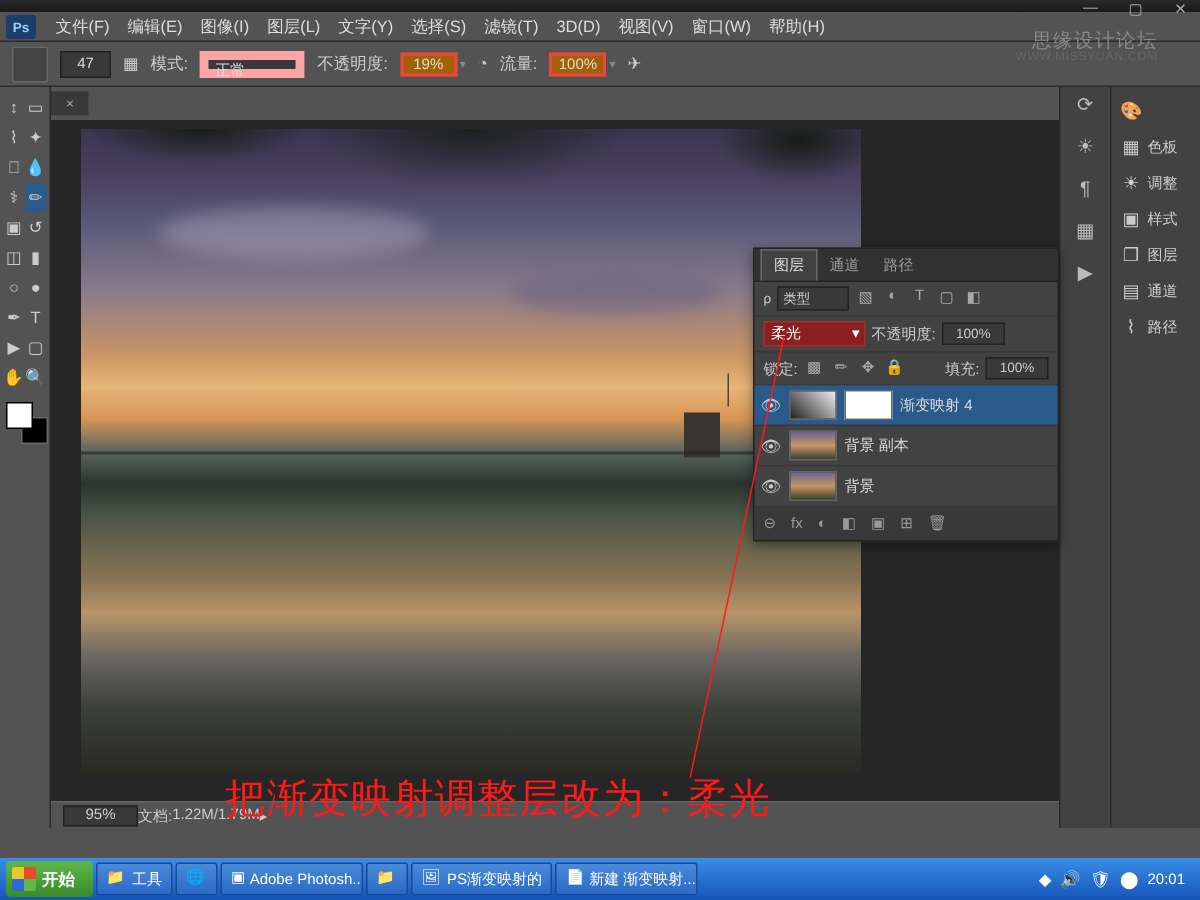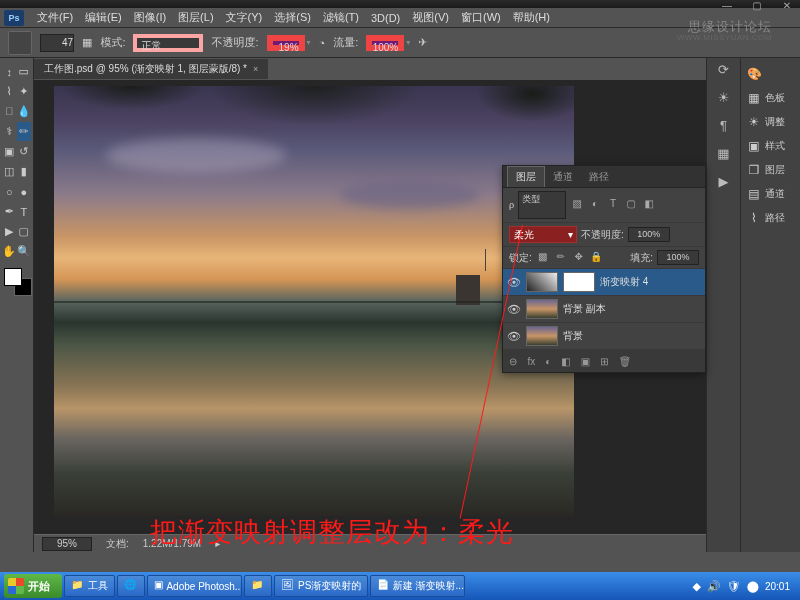--- a/index.html
+++ b/index.html
@@ -7,57 +7,57 @@
 .titlebar{height:8px;background:linear-gradient(#2a2a2a,#1a1a1a);display:flex;justify-content:flex-end;align-items:center;padding-right:4px;gap:12px}
 .titlebar span{color:#aaa;font-size:10px}
 .winbtn{width:18px;height:8px;font-size:8px;text-align:center;color:#888}
 .watermark{position:absolute;top:18px;right:28px;color:#888;font-size:13px;letter-spacing:1px}
 .watermark-url{position:absolute;top:33px;right:28px;color:#666;font-size:8px;letter-spacing:0.5px}
 .menubar{height:20px;background:#535353;display:flex;align-items:center;padding-left:4px;gap:2px;border-bottom:1px solid #2a2a2a}
 .pslogo{width:20px;height:16px;background:#1a3d6b;border-radius:2px;color:#9ccfff;font-size:9px;font-weight:bold;display:flex;align-items:center;justify-content:center;margin-right:6px}
 .menuitem{padding:2px 5px;color:#ddd;font-size:11px;cursor:default}
 .optbar{height:30px;background:#535353;border-bottom:1px solid #2a2a2a;display:flex;align-items:center;padding-left:8px;gap:8px;font-size:11px;color:#ccc}
 .opticon{width:24px;height:24px;background:#444;border:1px solid #666;border-radius:2px}
-.numbox{width:34px;height:18px;background:#393939;border:1px solid #222;color:#ddd;font-size:10px;text-align:right;line-height:16px}
-.modesel{width:70px;height:18px;background:#393939;border:4px solid #fca5a5;color:#ddd;padding-left:4px;line-height:16px;font-size:10px}
+.numbox{width:34px;height:18px;background:#393939;border:1px solid #222;color:#ddd;font-size:10px;text-align:center;line-height:16px}
+.modesel{width:70px;height:18px;background:#393939;border:6px solid #fca5a5;color:#ddd;padding-left:4px;line-height:16px;font-size:10px}
 .pctbox{display:flex;align-items:center;gap:2px}
-.pct{width:38px;height:16px;background:#701a75;border:6px solid #ef4444;color:#ddd;font-size:10px;text-align:right;line-height:14px}
+.pct{width:38px;height:16px;background:#a16207;border:2px solid #ef4444;color:#ddd;font-size:10px;text-align:center;line-height:14px}
 .pctarr{color:#888;font-size:8px}
 .main{display:flex;height:494px}
 .toolbar{width:34px;background:#535353;border-right:1px solid #2a2a2a;padding:4px 2px;display:flex;flex-direction:column;gap:0}
 .toolrow{display:flex;gap:0;margin-bottom:1px}
 .tool{width:15px;height:19px;display:flex;align-items:center;justify-content:center;color:#ccc;font-size:11px;position:relative}
 .tool.sel{background:#2a5a8a}
 .colorswatch{width:28px;height:28px;position:relative;margin:6px 2px}
 .swfg{width:18px;height:18px;background:#fff;border:1px solid #000;position:absolute;top:0;left:0;z-index:2}
 .swbg{width:18px;height:18px;background:#000;border:1px solid #666;position:absolute;bottom:0;right:0}
 .canvaswrap{flex:1;background:#262626;position:relative;overflow:hidden}
 .doctab{height:22px;background:#535353;display:flex;align-items:center}
 .tabactive{background:#393939;padding:3px 10px;font-size:10px;color:#ddd;display:flex;align-items:center;gap:6px}
 .tabx{color:#aaa;font-size:9px;cursor:pointer}
 .canvas{position:absolute;top:28px;left:20px;width:520px;height:430px;background:linear-gradient(to bottom,#3a3550 0%,#4a4260 8%,#5b5a7a 15%,#8a7a8a 25%,#c89565 35%,#e8b578 40%,#d49555 45%,#5a6560 50%,#2a3530 55%,#4a5545 60%,#8a7555 70%,#b89568 75%,#6a6560 82%,#3a4038 90%,#2a2824 100%)}
 .tree{position:absolute;top:0;left:0;width:100%;height:80px;background:radial-gradient(ellipse 120px 40px at 15% 0%,rgba(20,25,15,0.85) 0%,transparent 60%),radial-gradient(ellipse 160px 60px at 50% 0%,rgba(20,25,15,0.75) 0%,transparent 65%),radial-gradient(ellipse 100px 50px at 92% 10%,rgba(20,25,15,0.9) 0%,transparent 55%)}
 .horizon{position:absolute;top:50%;left:0;width:100%;height:2px;background:rgba(30,35,28,0.6)}
 .cloud1{position:absolute;top:12%;left:10%;width:180px;height:35px;background:rgba(200,190,210,0.35);border-radius:50%;filter:blur(6px)}
 .cloud2{position:absolute;top:22%;left:55%;width:140px;height:28px;background:rgba(100,95,130,0.5);border-radius:50%;filter:blur(5px)}
 .building{position:absolute;top:44%;right:18%;width:24px;height:30px;background:#3a3530}
 .crane{position:absolute;top:38%;right:17%;width:1px;height:22px;background:#4a4540}
-.statusbar{position:absolute;bottom:0;left:0;height:18px;width:100%;background:#535353;border-top:1px solid #666;display:flex;align-items:center;padding-left:8px;gap:14px;font-size:10px;color:#ccc}
+.statusbar{position:absolute;bottom:0;left:0;height:18px;width:100%;background:#535353;border-top:1px solid #666;display:flex;align-items:center;padding-left:8px;gap:0;font-size:10px;color:#ccc}
 .zoomfld{width:50px;height:14px;background:#393939;border:1px solid #222;text-align:center;line-height:12px}
 .rightcol{width:34px;background:#424242;border-left:1px solid #2a2a2a;display:flex;flex-direction:column;align-items:center;padding-top:4px;gap:10px}
 .ricon{width:20px;height:18px;font-size:13px;color:#bbb;text-align:center}
 .farright{width:60px;background:#424242;border-left:1px solid #2a2a2a;display:flex;flex-direction:column;padding-top:4px}
 .frpanel{display:flex;align-items:center;gap:4px;padding:5px 6px;font-size:10px;color:#ccc}
 .fricon{width:14px;height:14px;font-size:12px;text-align:center}
 .layerspanel{position:absolute;top:165px;right:94px;width:204px;background:#424242;border:1px solid #222;box-shadow:0 2px 8px rgba(0,0,0,0.4);font-size:10px}
 .lptabs{height:22px;background:#323232;display:flex;align-items:flex-end;padding-left:4px;border-bottom:1px solid #222}
 .lptab{padding:3px 8px;color:#999;font-size:10px}
 .lptab.act{background:#424242;color:#ddd;border-top:1px solid #666;border-left:1px solid #666;border-right:1px solid #666}
 .lprow{display:flex;align-items:center;padding:3px 6px;gap:4px;border-bottom:1px solid #383838}
-.typesel{width:48px;height:28px;background:#393939;border:1px solid #222;font-size:9px;line-height:14px;padding-left:3px}
+.typesel{width:48px;height:16px;background:#393939;border:1px solid #222;font-size:9px;line-height:14px;padding-left:3px}
 .filticn{width:14px;height:14px;color:#aaa;font-size:10px;text-align:center}
 .blendsel{width:68px;height:17px;background:#8b2020;border:1px solid #a03030;font-size:10px;line-height:15px;padding-left:4px;color:#fff;position:relative}
 .blendsel::after{content:"▾";position:absolute;right:3px;color:#fff}
 .lplabel{font-size:10px;color:#ccc}
 .lppct{width:42px;height:15px;background:#393939;border:1px solid #222;text-align:center;font-size:9px;line-height:13px}
 .layeritem{display:flex;align-items:center;padding:3px 4px;gap:5px;border-bottom:1px solid #383838}
 .layeritem.sel{background:#2a5a8a}
 .eye{width:14px;color:#ccc;text-align:center;font-size:11px}
 .thumb{width:32px;height:20px;background:linear-gradient(to bottom,#6a6590,#c89565,#3a4030);border:1px solid #666}
 .thumb.mask{background:#fff}
@@ -164,21 +164,20 @@
       </div>
     <div class="colorswatch">
         <div class="swfg"></div>
         <div class="swbg"></div>
       </div>
   </div>
 
   <div class="canvaswrap">
     <div class="doctab">
       <div class="tabactive">
-        <span>工作图.psd @ 95% (渐变映射 1, 图层蒙版/8) *</span>
         <span class="tabx">×</span>
       </div>
     </div>
     <div class="canvas">
       <div class="cloud1"></div>
       <div class="cloud2"></div>
       <div class="tree"></div>
       <div class="building"></div>
       <div class="crane"></div>
       <div class="horizon"></div>

